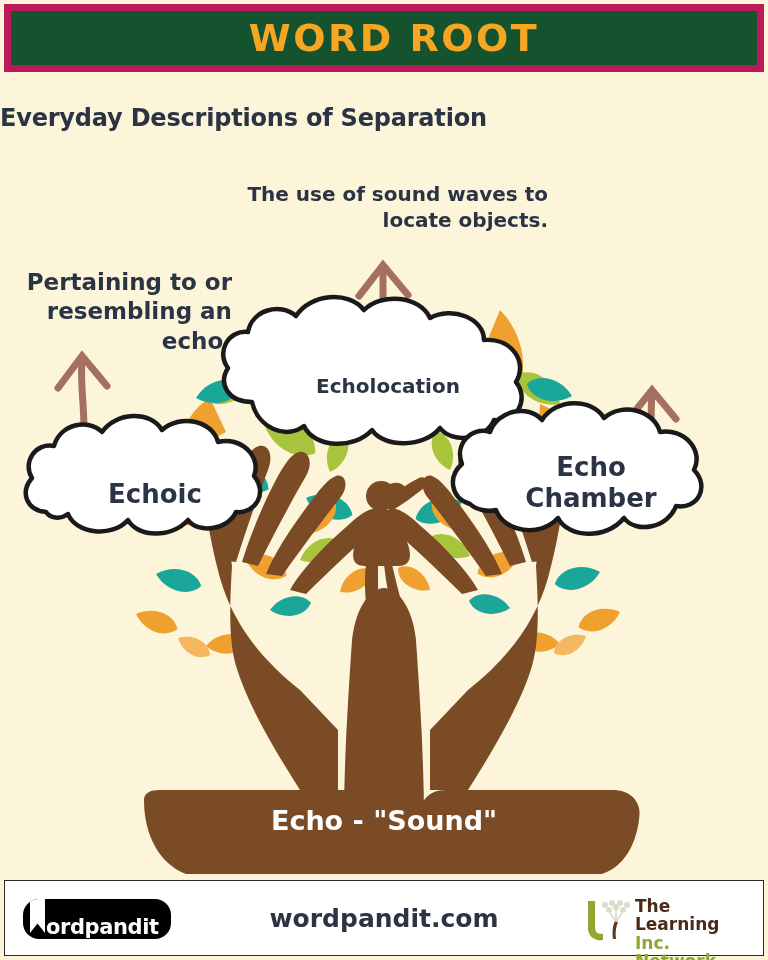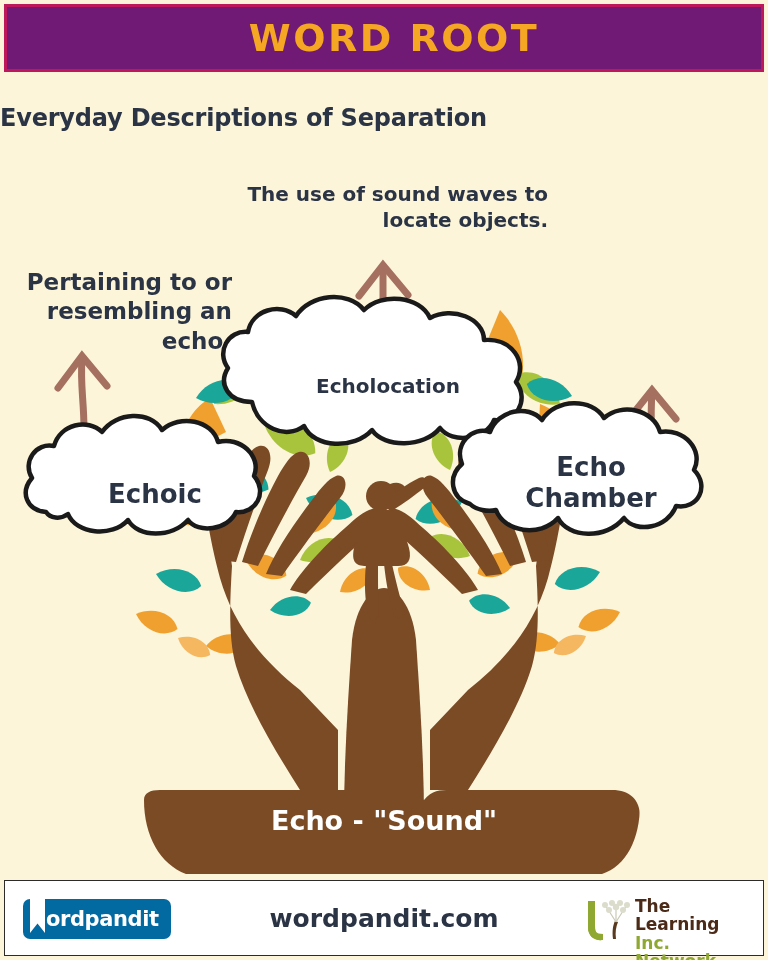--- a/index.html
+++ b/index.html
@@ -21,22 +21,22 @@
     overflow: hidden;
   }
 
   
   .header-bar {
     position: absolute;
     left: 4px;
     top: 4px;
     width: 760px;
     height: 68px;
-    background: #701a75;
-    border: 3px solid #be185d;
+    background: #14532d;
+    border: 7px solid #be185d;
     box-sizing: border-box;
     display: flex;
     align-items: center;
     justify-content: center;
     padding-left: 20px;
   }
   .header-title {
     font-size: 38px;
     font-weight: bold;
     letter-spacing: 2.5px;
@@ -148,24 +148,24 @@
     box-sizing: border-box;
     display: flex;
     align-items: center;
   }
   .wp-logo {
     position: absolute;
     left: 18px;
     top: 18px;
     width: 148px;
     height: 40px;
-    background: #0369a1;
-    border-radius: 7px;
+    background: #000000;
+    border-radius: 16px;
     display: flex;
-    align-items: center;
+    align-items: flex-end;
     overflow: hidden;
   }
   .wp-logo-mark {
     position: relative;
     width: 26px;
     height: 40px;
     flex: none;
   }
   .wp-logo-mark .bm {
     position: absolute;

